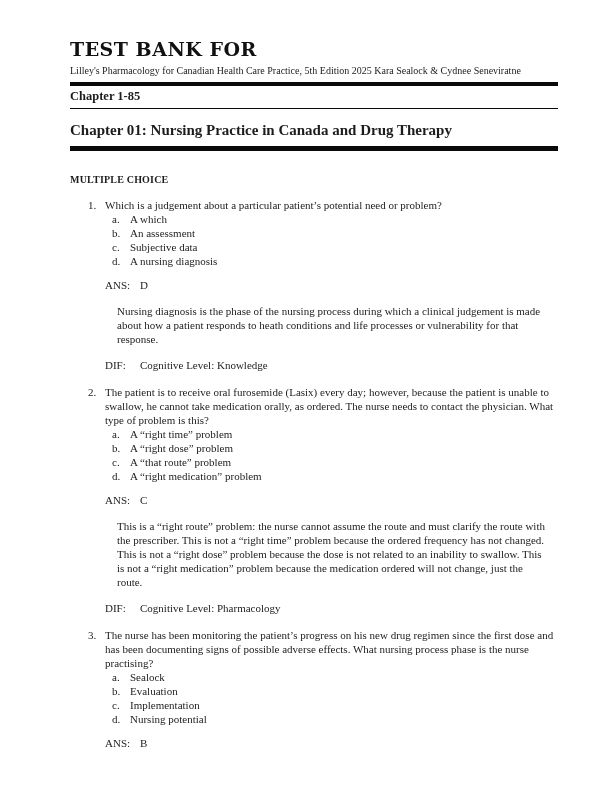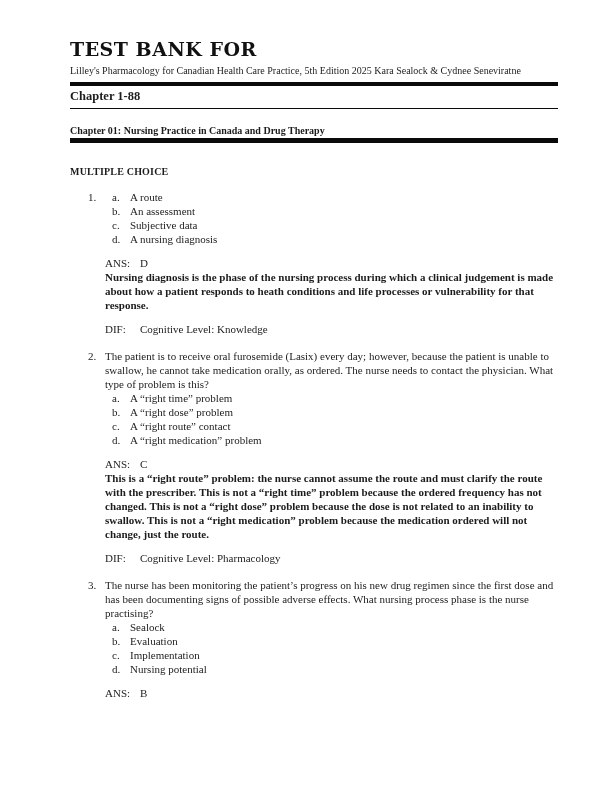--- a/index.html
+++ b/index.html
@@ -45,25 +45,25 @@
     height: 1px;
     background: #0a0a0a;
   }
   .chapter-range {
     font-size: 12.5px;
     font-weight: 700;
     line-height: 15px;
     padding: 3px 0 4px 0;
   }
   .chapter-heading {
-    font-size: 10px;
+    font-size: 15px;
     font-weight: 700;
     line-height: 15px;
     margin-top: 14px;
-    padding-bottom: 0;
+    padding-bottom: 8px;
   }
   .section-heading {
     margin-top: 23px;
     font-size: 10px;
     font-weight: 700;
     letter-spacing: 0.2px;
   }
   .questions {
     font-size: 11px;
     line-height: 14px;
@@ -90,56 +90,56 @@
   }
   .answer-row {
     margin-top: 10px;
   }
   .inline-label {
     display: inline-block;
     min-width: 26px;
     margin-right: 9px;
   }
   .rationale {
-    margin: 0;
-    font-weight: bold;
+    margin: 12px;
   }
   .dif-row {
     margin-top: 10px;
   }
 </style>
 </head>
 <body>
 
 <div class="page">
 
   <h1 class="doc-title">TEST BANK FOR</h1>
 
   <p class="doc-subtitle">Lilley's Pharmacology for Canadian Health Care Practice, 5th Edition 2025 Kara Sealock &amp; Cydnee Seneviratne</p>
 
   <div class="rule-thick"></div>
 
-  <div class="chapter-range">Chapter 1-88</div>
+  <div class="chapter-range">Chapter 1-85</div>
 
   <div class="rule-thin"></div>
 
   <div class="chapter-heading">Chapter 01: Nursing Practice in Canada and Drug Therapy</div>
 
   <div class="rule-thick-heavy"></div>
 
   <div class="section-heading">MULTIPLE CHOICE</div>
 
   <div class="questions">
   <div class="question">
     <span class="qnum">1.</span>
     <div class="qbody">
+      <div class="stem">Which is a judgement about a particular patient’s potential need or problem?</div>
       <div class="options">
   <div class="option">
     <span class="option-letter">a.</span>
-    <span class="option-text">A route</span>
+    <span class="option-text">A which</span>
   </div>
 
   <div class="option">
     <span class="option-letter">b.</span>
     <span class="option-text">An assessment</span>
   </div>
 
   <div class="option">
     <span class="option-letter">c.</span>
     <span class="option-text">Subjective data</span>
@@ -170,21 +170,21 @@
     <span class="option-text">A “right time” problem</span>
   </div>
 
   <div class="option">
     <span class="option-letter">b.</span>
     <span class="option-text">A “right dose” problem</span>
   </div>
 
   <div class="option">
     <span class="option-letter">c.</span>
-    <span class="option-text">A “right route” contact</span>
+    <span class="option-text">A “that route” problem</span>
   </div>
 
   <div class="option">
     <span class="option-letter">d.</span>
     <span class="option-text">A “right medication” problem</span>
   </div>
 </div>
       <div class="answer-row">
         <span class="inline-label">ANS:</span><span>C</span>
       </div>

